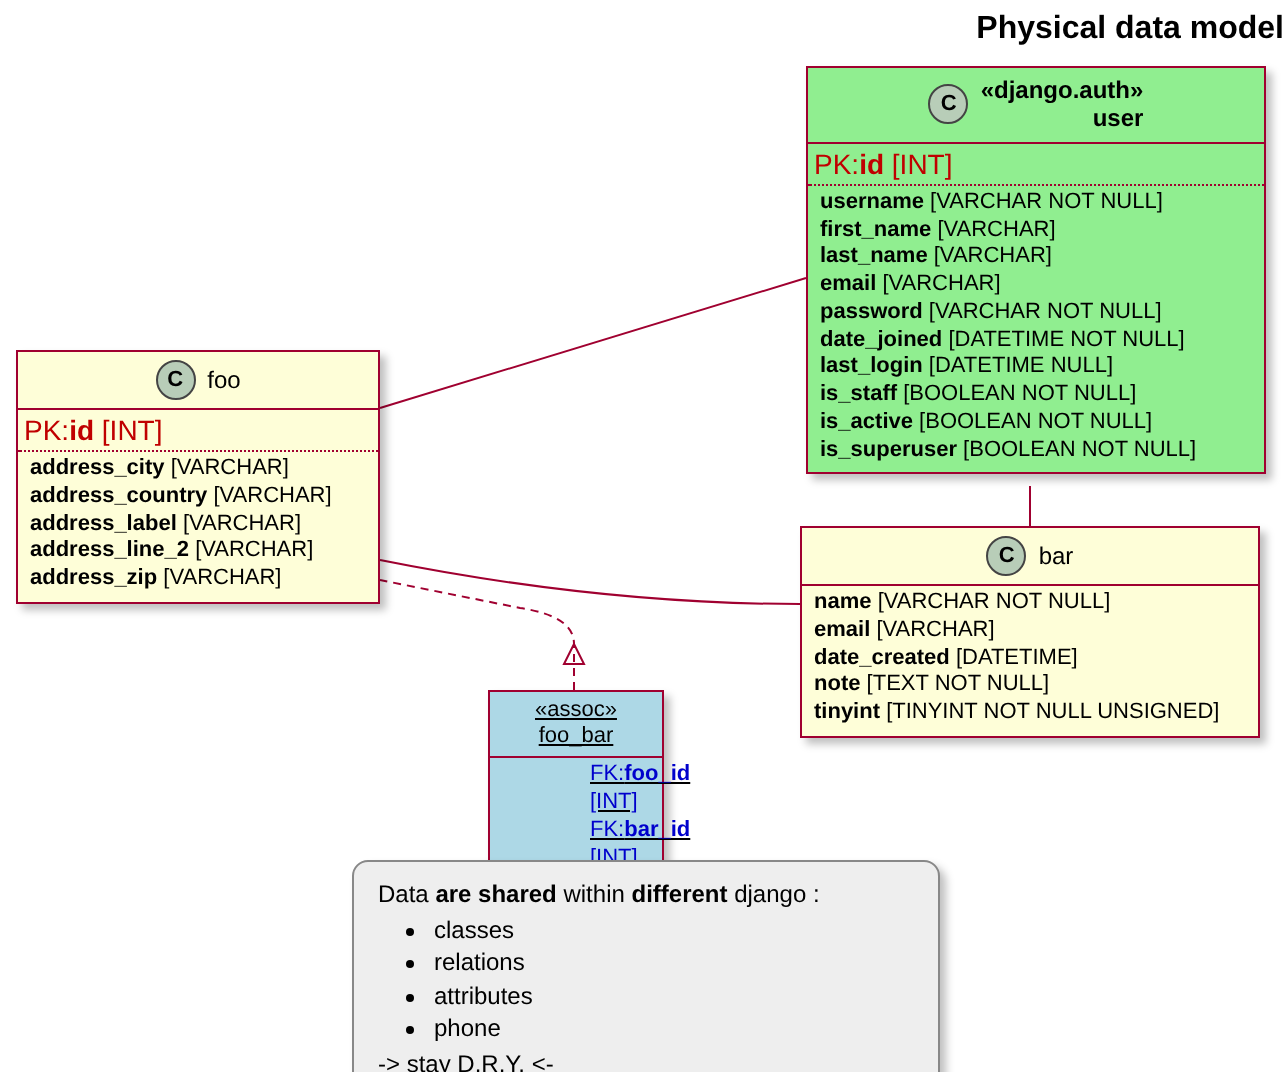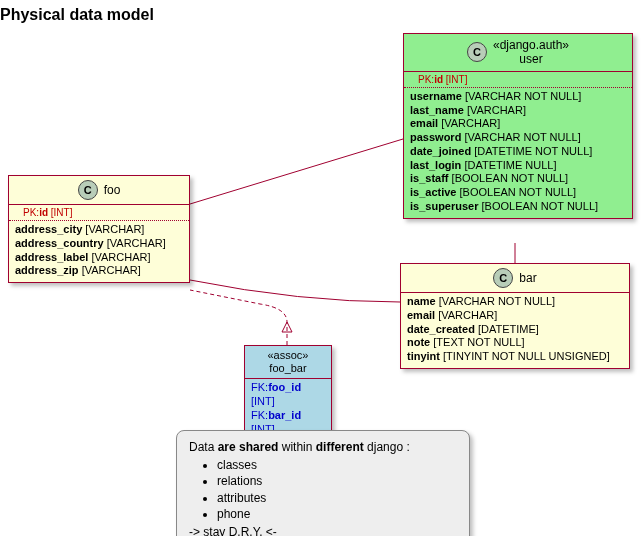--- a/index.html
+++ b/index.html
@@ -10,64 +10,64 @@
     width: 642px;
     height: 536px;
     position: relative;
     overflow: hidden;
   }
   .title {
     position: absolute;
     top: 6px;
     left: 0;
     right: 0;
-    text-align: left;
+    text-align: right;
     font-size: 16px;
     font-weight: bold;
   }
   .entity {
     position: absolute;
     border: 1.5px solid #a00030;
     box-shadow: 3px 3px 4px rgba(0,0,0,0.25);
     box-sizing: border-box;
   }
   .entity.yellow { background: #fefed8; }
   .entity.green  { background: #90ee90; }
-  .entity.blue   { background: #add8e6; }
+  .entity.blue   { background: #add8e6; text-decoration: underline; }
   .ent-head {
     display: flex;
     align-items: center;
     justify-content: center;
     gap: 6px;
     padding: 4px 6px;
     border-bottom: 1px solid #a00030;
     font-size: 12px;
   }
-  .ent-head .stack { text-align: center; line-height: 1.2; }
+  .ent-head .stack { text-align: right; line-height: 1.2; font-weight: bold; }
   .circle-c {
     width: 18px; height: 18px;
     border: 1.5px solid #444;
     border-radius: 50%;
     background: #b8cdb8;
     display: inline-flex;
     align-items: center;
     justify-content: center;
     font-weight: bold;
     font-size: 11px;
     color: #000;
     flex: 0 0 auto;
   }
   .pk-row {
-    padding: 2px 14px;
+    padding: 2px 3px;
     border-bottom: 1px dotted #a00030;
     color: #c00000;
-    font-size: 10px;
+    font-size: 14px;
   }
   .pk-row b { font-weight: bold; }
-  .fk-row { color: #0000cc; }
+  .fk-row { color: #0000cc; margin-left: 44px; }
   .attrs {
     padding: 2px 8px 4px 6px;
     font-size: 11px;
     line-height: 1.25;
   }
   .attrs .row b { font-weight: bold; }
   .assoc-head {
     text-align: center;
     padding: 3px 6px;
     border-bottom: 1px solid #a00030;
@@ -115,20 +115,21 @@
     <span class="stack">
       <span class="stereo">«django.auth»</span><br>
       <span>user</span>
     </span>
   </div>
   <div class="pk-row">
     <span>PK:</span><b>id</b> <span>[INT]</span>
   </div>
   <div class="attrs">
     <div class="row"><b>username</b>  <span>[VARCHAR NOT NULL]</span></div>
+    <div class="row"><b>first_name</b>  <span>[VARCHAR]</span></div>
     <div class="row"><b>last_name</b>  <span>[VARCHAR]</span></div>
     <div class="row"><b>email</b>  <span>[VARCHAR]</span></div>
     <div class="row"><b>password</b>  <span>[VARCHAR NOT NULL]</span></div>
     <div class="row"><b>date_joined</b>  <span>[DATETIME NOT NULL]</span></div>
     <div class="row"><b>last_login</b>  <span>[DATETIME NULL]</span></div>
     <div class="row"><b>is_staff</b>  <span>[BOOLEAN NOT NULL]</span></div>
     <div class="row"><b>is_active</b>  <span>[BOOLEAN NOT NULL]</span></div>
     <div class="row"><b>is_superuser</b>  <span>[BOOLEAN NOT NULL]</span></div>
   </div>
 </div>
@@ -140,20 +141,21 @@
       </span>
     <span>foo</span>
   </div>
   <div class="pk-row">
     <span>PK:</span><b>id</b> <span>[INT]</span>
   </div>
   <div class="attrs">
     <div class="row"><b>address_city</b> <span>[VARCHAR]</span></div>
     <div class="row"><b>address_country</b> <span>[VARCHAR]</span></div>
     <div class="row"><b>address_label</b> <span>[VARCHAR]</span></div>
+    <div class="row"><b>address_line_2</b> <span>[VARCHAR]</span></div>
     <div class="row"><b>address_zip</b> <span>[VARCHAR]</span></div>
   </div>
 </div>
 
 <div class="entity yellow" style="left:400px; top:263px; width:230px;">
   <div class="ent-head">
     <span class="circle-c">
         <span>C</span>
       </span>
     <span>bar</span>

